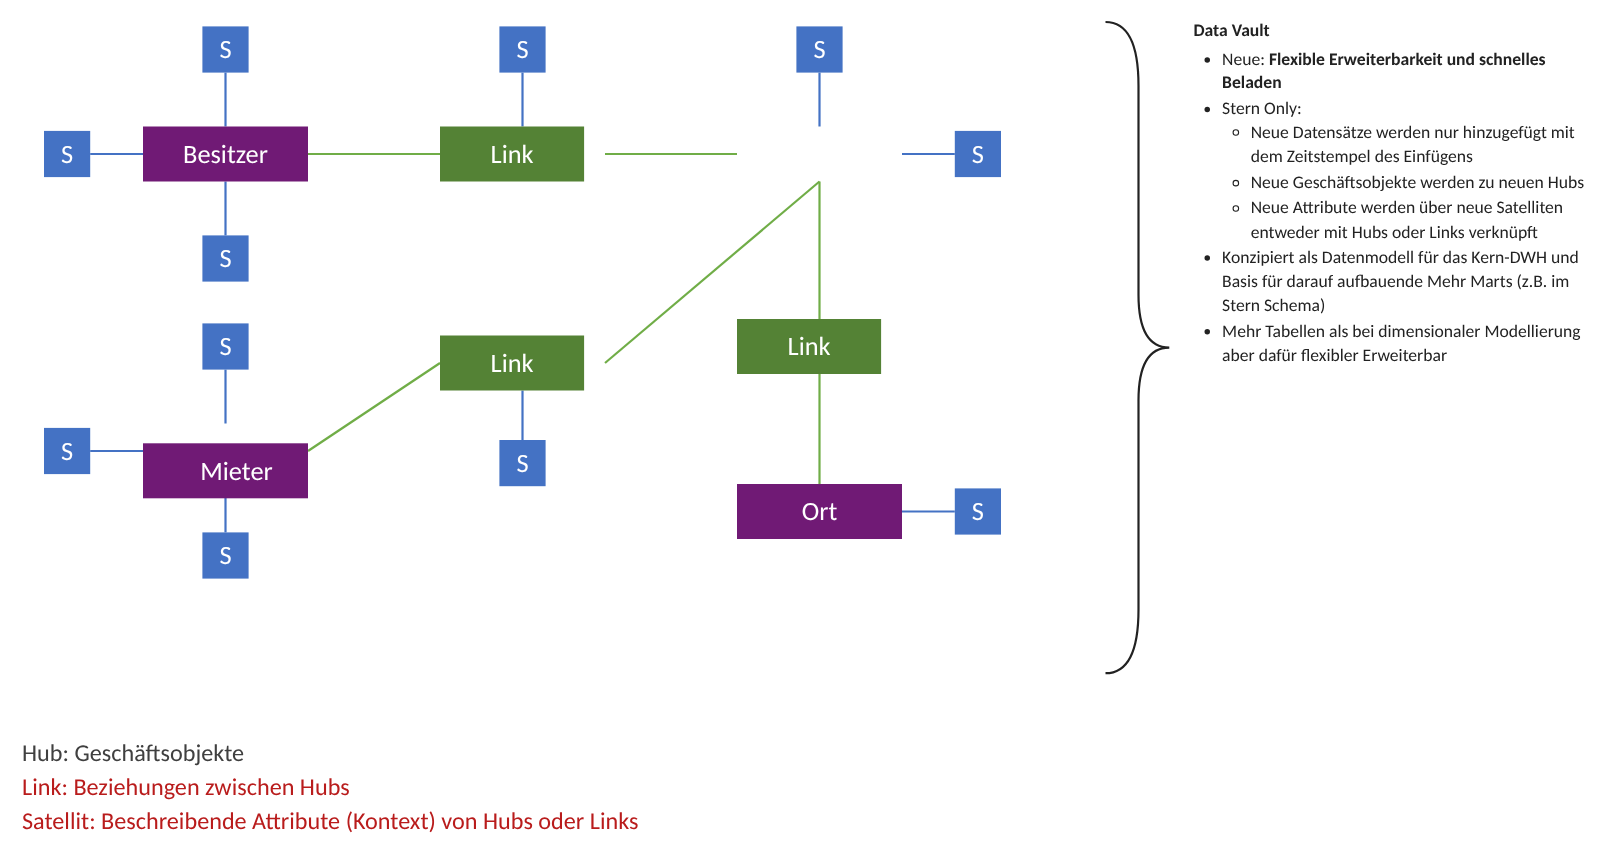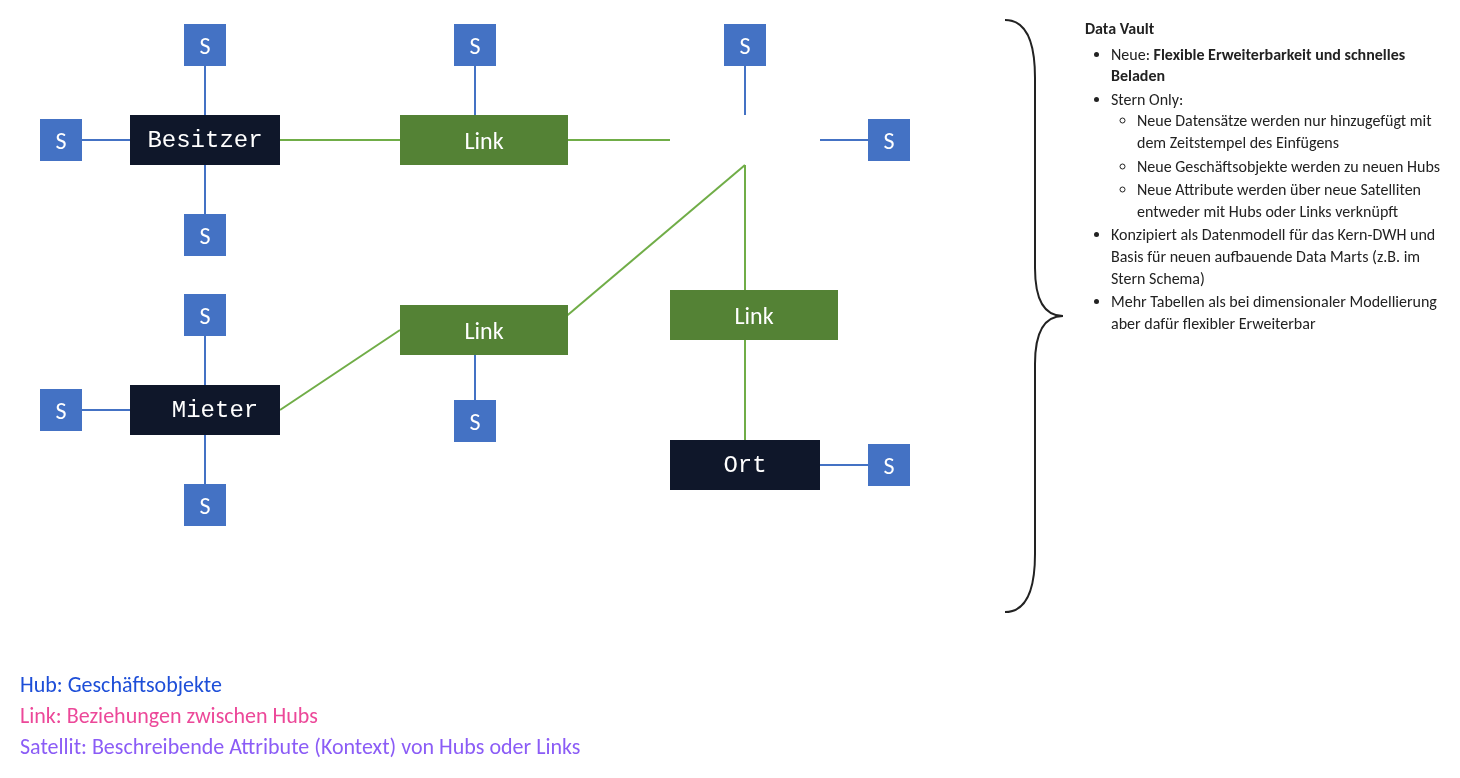--- a/index.html
+++ b/index.html
@@ -29,22 +29,22 @@
   }
   .node {
     position: absolute;
     display: flex;
     align-items: center;
     justify-content: center;
     color: #fff;
     font-size: 24px;
     box-sizing: border-box;
   }
-  .hub  { background: #0f172a; width: 150px; height: 50px; font-family: Liberation Mono, monospace; }
-  .link-node { background: #548235; width: 168px; height: 50px; }
+  .hub  { background: #701a75; width: 150px; height: 50px; }
+  .link-node { background: #548235; width: 131px; height: 50px; }
   .sat  { background: #4472C4; width: 42px;  height: 42px; }
 
   .brace {
     position: absolute;
     left: 985px;
     top: 18px;
     height: 596px;
     width: 80px;
   }
 
@@ -61,23 +61,23 @@
   .sidebar li { margin-bottom: 2px; }
   .sidebar .bold { font-weight: 700; }
 
   .legend {
     position: absolute;
     left: 20px;
     top: 670px;
     font-size: 22px;
     line-height: 1.4;
   }
-  .legend .hub-text  { color: #1d4ed8; }
-  .legend .link-text { color: #ec4899; }
-  .legend .sat-text  { color: #8b5cf6; }
+  .legend .hub-text  { color: #404040; }
+  .legend .link-text { color: #b91c1c; }
+  .legend .sat-text  { color: #b91c1c; }
 </style>
 </head>
 <body>
 
 <div class="diagram">
   <svg viewBox="0 0 1000 620">
 
     <g stroke="#70AD47" stroke-width="2" fill="none">
       <line x1="280" y1="140" x2="400" y2="140"></line>
       <line x1="550" y1="140" x2="670" y2="140"></line>
@@ -102,21 +102,21 @@
       <line x1="205" y1="435" x2="205" y2="484"></line>
       <line x1="82" y1="410" x2="130" y2="410"></line>
 
       <line x1="475" y1="355" x2="475" y2="400"></line>
 
       <line x1="820" y1="465" x2="868" y2="465"></line>
     </g>
   </svg>
 
   <div class="node hub" style="left:130px; top:115px;">Besitzer</div>
-  <div class="node hub" style="left:130px; top:385px;padding-left:20px;">Mieter</div>
+  <div class="node hub" style="left:130px; top:403px;padding-left:20px;">Mieter</div>
   <div class="node hub" style="left:670px; top:440px;">Ort</div>
 
   <div class="node link-node" style="left:400px; top:115px;">Link</div>
   <div class="node link-node" style="left:400px; top:305px;">Link</div>
   <div class="node link-node" style="left:670px; top:290px;">Link</div>
 
   <div class="node sat" style="left:184px; top:24px;">S</div>
   <div class="node sat" style="left:184px; top:214px;">S</div>
   <div class="node sat" style="left:40px;  top:119px;">S</div>
 
@@ -153,21 +153,21 @@
       <span>Neue: </span><span class="bold">Flexible Erweiterbarkeit und schnelles Beladen</span>
     </li>
     <li>
       <span>Stern Only:</span>
       <ul>
         <li>Neue Datensätze werden nur hinzugefügt mit dem Zeitstempel des Einfügens</li>
         <li>Neue Geschäftsobjekte werden zu neuen Hubs</li>
         <li>Neue Attribute werden über neue Satelliten entweder mit Hubs oder Links verknüpft</li>
       </ul>
     </li>
-    <li>Konzipiert als Datenmodell für das Kern-DWH und Basis für neuen aufbauende Data Marts (z.B. im Stern Schema)</li>
+    <li>Konzipiert als Datenmodell für das Kern-DWH und Basis für darauf aufbauende Mehr Marts (z.B. im Stern Schema)</li>
     <li>Mehr Tabellen als bei dimensionaler Modellierung aber dafür flexibler Erweiterbar</li>
   </ul>
 </div>
 
 <div class="legend">
   <div class="hub-text">Hub: Geschäftsobjekte</div>
   <div class="link-text">Link: Beziehungen zwischen Hubs</div>
   <div class="sat-text">Satellit: Beschreibende Attribute (Kontext) von Hubs oder Links</div>
 </div>
 

